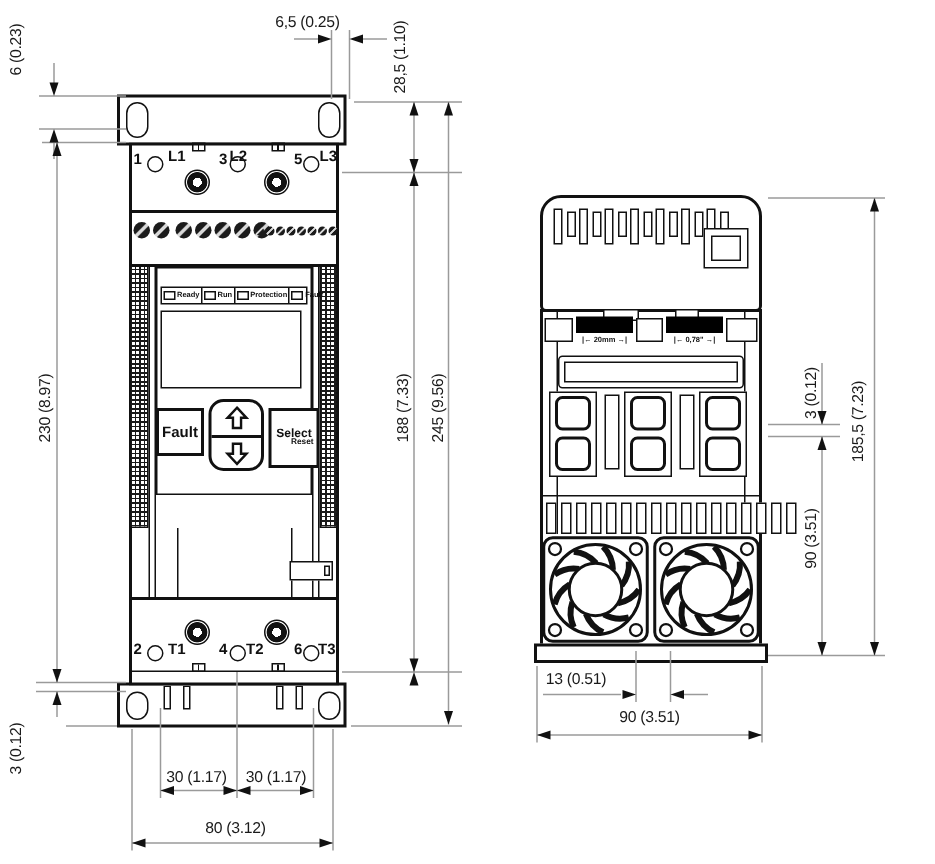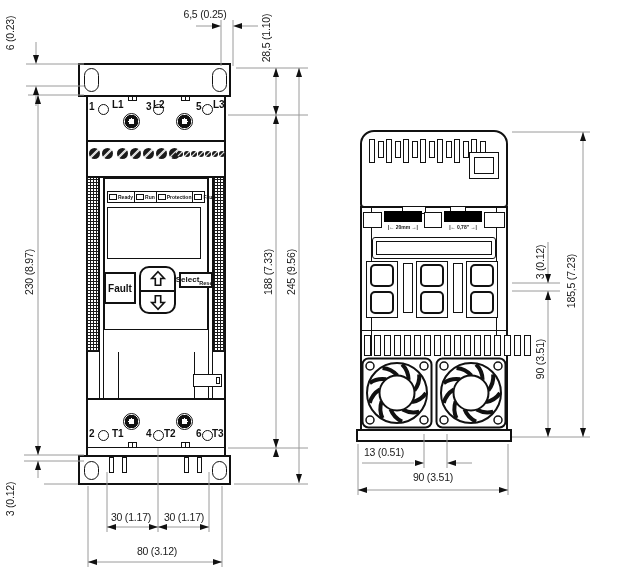--- a/index.html
+++ b/index.html
@@ -131,21 +131,21 @@
       <svg width="18" height="18" viewBox="0 0 20 20">
           <path d="M10,2 L17,9.5 L13,9.5 L13,17 L7,17 L7,9.5 L3,9.5 Z" fill="#fff" stroke="#111" stroke-width="1.8"></path>
         </svg>
     </div>
     <div style="height:50%;border-top:2px solid #111;display:flex;align-items:center;justify-content:center;">
       <svg width="18" height="18" viewBox="0 0 20 20">
           <path d="M10,2 L17,9.5 L13,9.5 L13,17 L7,17 L7,9.5 L3,9.5 Z" fill="#fff" stroke="#111" stroke-width="1.8" transform="rotate(180 10 9.5)"></path>
         </svg>
     </div>
   </div>
-  <div class="a btn" style="left:179px;top:272px;width:34px;height:16px;flex-direction:row;line-height:1;">
+  <div class="a btn" style="left:179px;top:272px;width:34px;height:40px;flex-direction:column;line-height:1;">
     <span style="font-size:8px;">Select</span>
     <span style="font-size:5.5px;align-self:flex-end;margin-right:2px;">Reset</span>
   </div>
 
   <div class="a vline" style="left:118px;top:352px;height:46px;"></div>
   <div class="a vline" style="left:194px;top:352px;height:46px;"></div>
   <div class="a thin" style="left:193px;top:374px;width:29px;height:13px;border-width:1.5px;"></div>
   <div class="a thin" style="left:216px;top:377px;width:4px;height:7px;"></div>
   <div class="a hline" style="left:86px;top:398px;width:140px;"></div>
 

